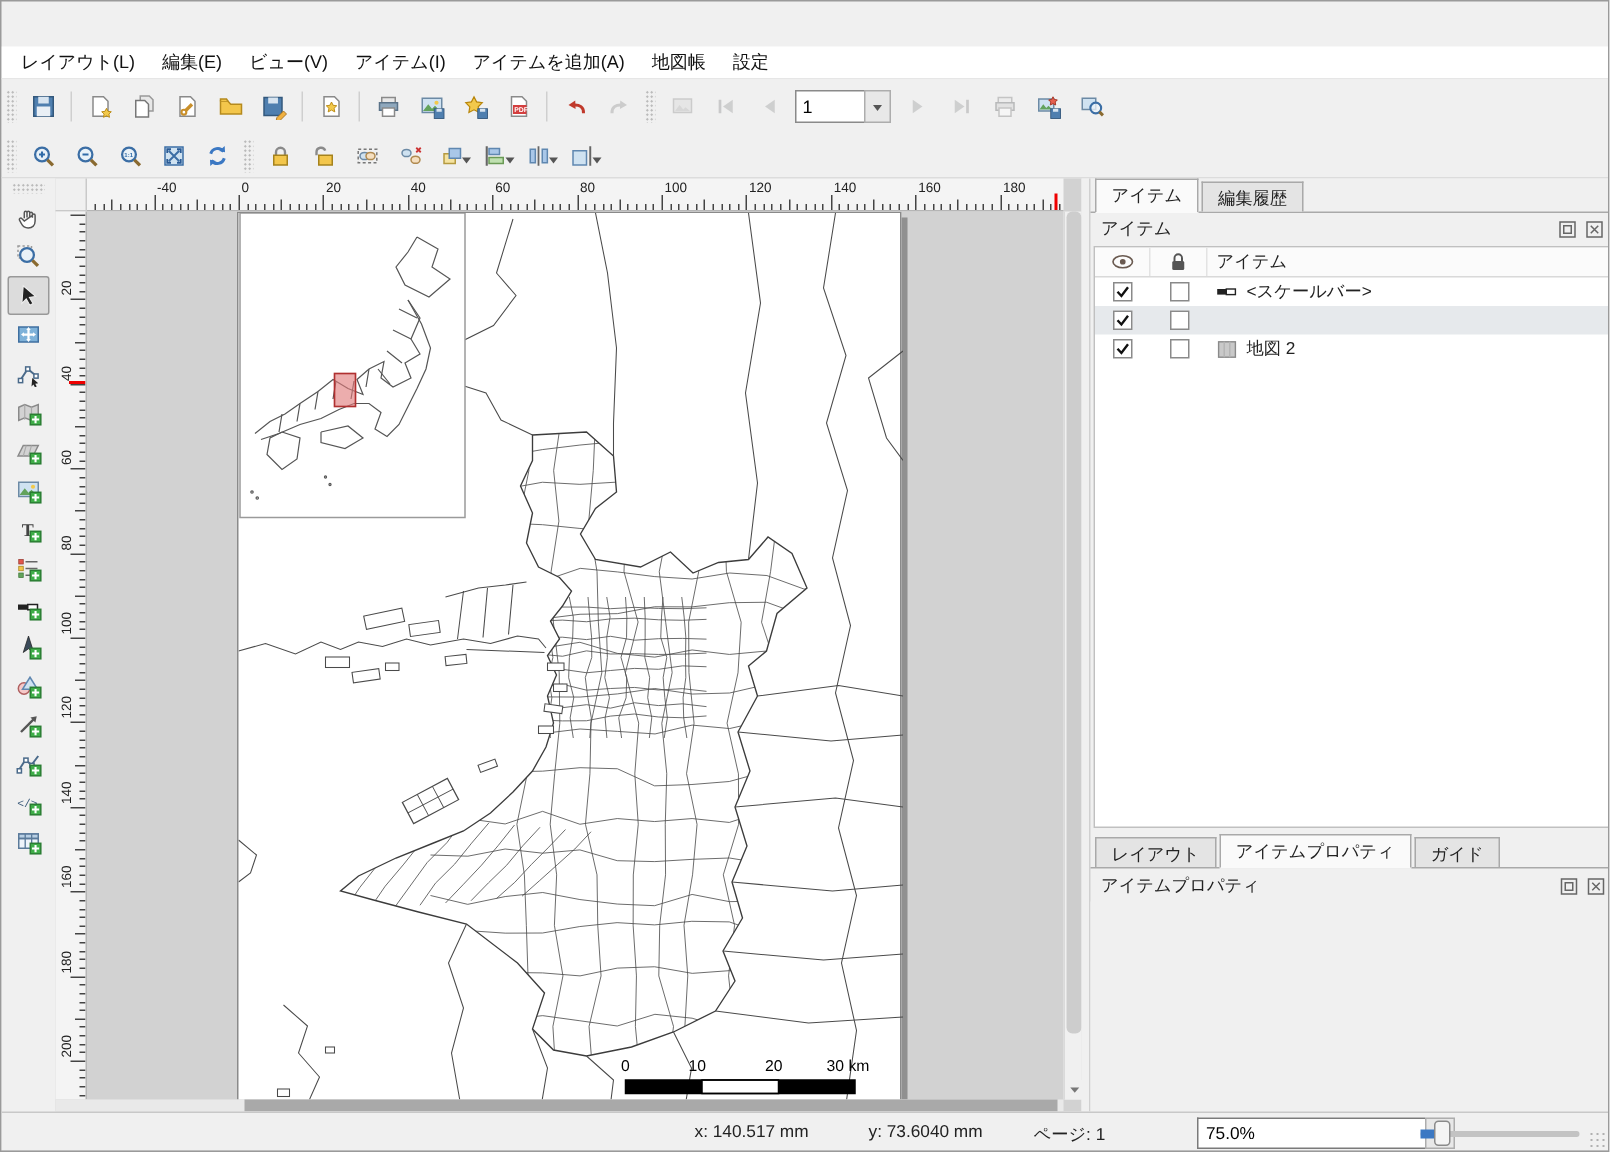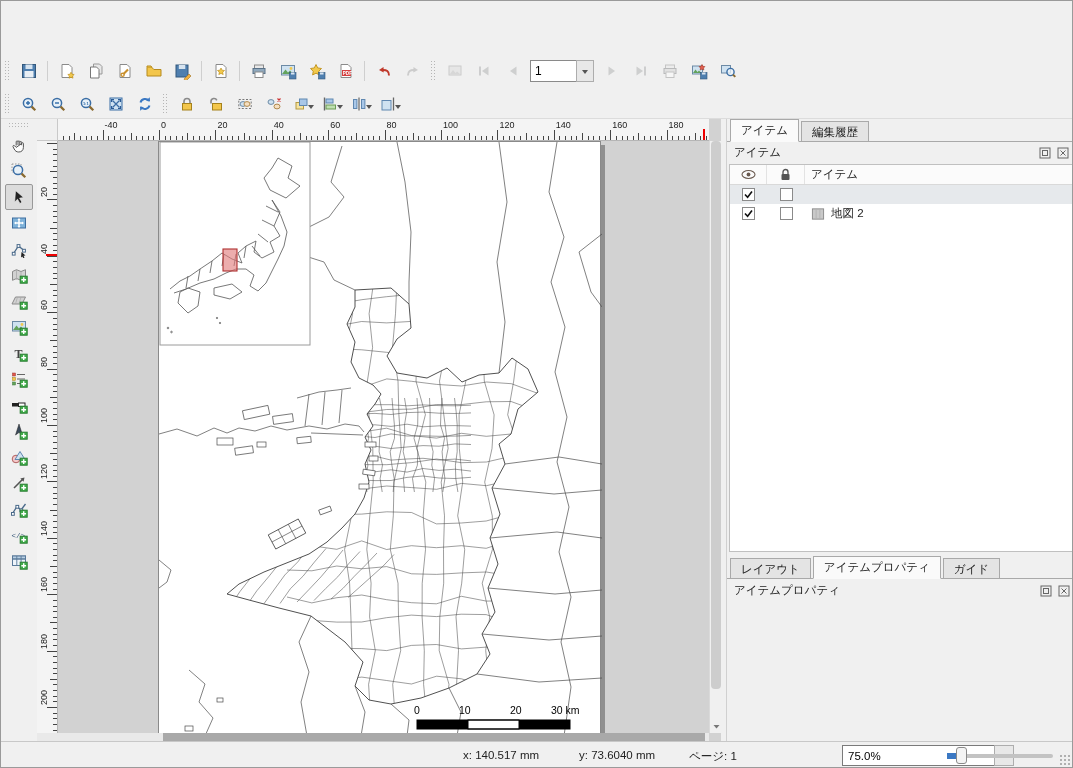--- a/index.html
+++ b/index.html
@@ -83,34 +83,43 @@
   .cb { width:13px; height:13px; background:#fff; border:1px solid #8a8a8a; display:flex; align-items:center; justify-content:center; }
 
   #tabsBottom { position:absolute; left:0; top:437px; width:348px; }
   #propsTitle { position:absolute; left:0; top:461px; width:348px; }
   #propsBody { position:absolute; left:0; top:482px; width:348px; height:140px; background:#f0f0f0; }
 
   
   #statusbar { position:absolute; left:0; top:740px; width:1073px; height:28px; background:#f0f0f0; border-top:1px solid #c8c8c8; border-bottom:2px solid #6a6a6a; font-size:11.5px; color:#222; }
   .stext { position:absolute; top:7px; }
   #zoomCombo { position:absolute; left:797px; top:3px; display:flex; height:21px; }
-  #zoomCombo input { width:152px; height:21px; border:1px solid #7a7a7a; border-right:none; background:#fff; padding:0 5px; font-size:11.5px; font-family:inherit;margin-left:44px; }
+  #zoomCombo input { width:152px; height:21px; border:1px solid #7a7a7a; border-right:none; background:#fff; padding:0 5px; font-size:11.5px; font-family:inherit; }
   #zoomCombo .cbtn { width:20px; height:21px; border:1px solid #adadad; background:#e8e8e8; display:flex; align-items:center; justify-content:center; }
   #zoomSlider { position:absolute; left:946px; top:0; width:108px; height:28px; }
   #zoomSlider .track { position:absolute; left:0; top:12px; width:106px; height:4px; background:#c3c3c3; border-radius:2px; }
   #zoomSlider .fill { position:absolute; left:0; top:11px; width:9px; height:6px; background:#3b78c3; }
   #zoomSlider .handle { position:absolute; left:9px; top:5px; width:11px; height:17px; background:#f4f4f4; border:1px solid #8a8a8a; border-radius:3px; }
   #grip { position:absolute; right:3px; top:12px; width:12px; height:12px; background-image:radial-gradient(#b0b0b0 35%, transparent 37%); background-size:4px 4px; }
 </style>
 </head>
 <body>
 
 <div id="app">
 
 
+  <div id="menubar">
+      <div class="menuitem">レイアウト(L)</div>
+      <div class="menuitem">編集(E)</div>
+      <div class="menuitem">ビュー(V)</div>
+      <div class="menuitem">アイテム(I)</div>
+      <div class="menuitem">アイテムを追加(A)</div>
+      <div class="menuitem">地図帳</div>
+      <div class="menuitem">設定</div>
+    </div>
   <div id="tb1" class="toolbar">
       <div class="thandle"></div>
       <button class="tbtn">
         <svg width="18" height="18" viewBox="0 0 18 18">
           <rect x="2.5" y="2.5" width="13" height="13" fill="#4f7faf" stroke="#33587c" stroke-width="1"></rect>
           <rect x="5.5" y="2.5" width="7" height="4.5" fill="#d7e4f0"></rect>
           <rect x="4.5" y="9" width="9" height="6.5" fill="#e9eff5"></rect>
         </svg>
       </button>
       <div class="tsep"></div>
@@ -929,20 +938,39 @@
           </div>
           <div class="thc2">
             <svg width="11" height="13" viewBox="0 0 11 13">
               <path d="M3 6V4a2.5 2.5 0 015 0v2" fill="none" stroke="#555" stroke-width="1.3"></path>
               <rect x="1.5" y="6" width="8" height="6" fill="#555" rx="1"></rect>
             </svg>
           </div>
           <div class="thc3">アイテム</div>
         </div>
         <div id="treeRows">
+            <div class="trow">
+              <div class="trc1">
+                <span class="cb">
+                  <svg width="11" height="11" viewBox="0 0 11 11">
+                    <path d="M2 5.5l2.6 2.8L9 2.5" fill="none" stroke="#111" stroke-width="1.6"></path>
+                  </svg>
+                </span>
+              </div>
+              <div class="trc2">
+                <span class="cb"></span>
+              </div>
+              <div class="trc3">
+                <svg width="14" height="14" viewBox="0 0 15 15">
+                  <rect x="0.5" y="5" width="6.5" height="4" fill="#222"></rect>
+                  <rect x="7" y="5" width="6.5" height="4" fill="#fff" stroke="#222" stroke-width="1"></rect>
+                </svg>
+                <span>&lt;スケールバー&gt;</span>
+              </div>
+            </div>
             <div class="trow sel">
               <div class="trc1">
                 <span class="cb">
                   <svg width="11" height="11" viewBox="0 0 11 11">
                     <path d="M2 5.5l2.6 2.8L9 2.5" fill="none" stroke="#111" stroke-width="1.6"></path>
                   </svg>
                 </span>
               </div>
               <div class="trc2">
                 <span class="cb"></span>

